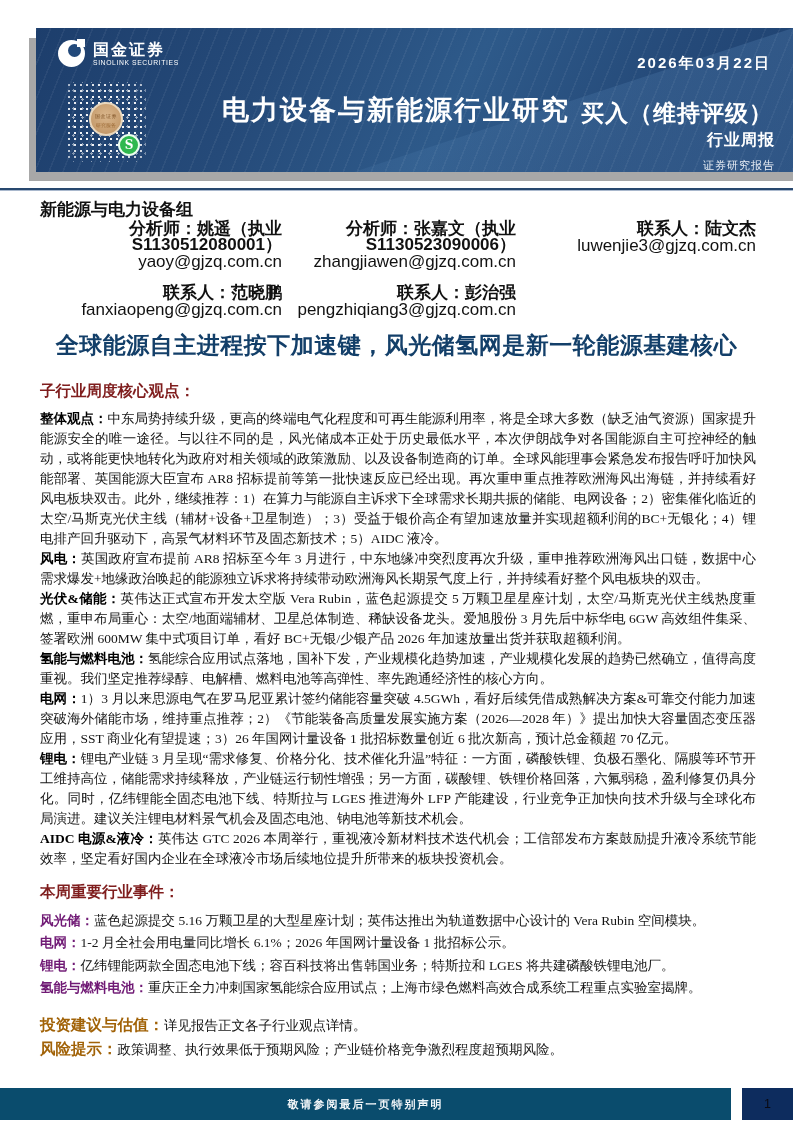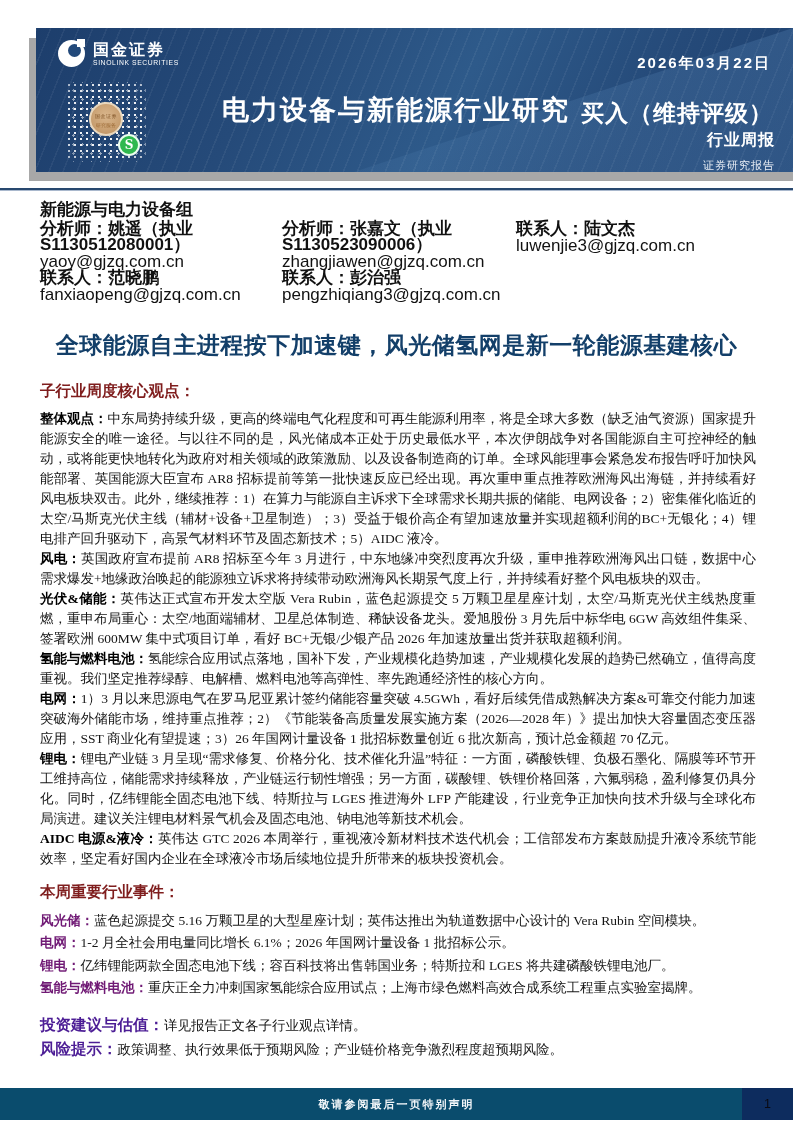--- a/index.html
+++ b/index.html
@@ -46,45 +46,45 @@
      display:flex;align-items:center;justify-content:center;color:#fff;font-size:12px;font-weight:bold;
      font-family:"DejaVu Serif",serif;}
 
   
   .divider{position:absolute;left:0;top:188px;width:793px;height:3px;
            background:linear-gradient(#28486f 0 55%,#a9b8cd 55% 100%);}
 
   
   .analysts{position:absolute;left:40px;top:202px;width:716px;font-size:17px;line-height:16px;}
   .group-name{font-weight:bold;margin-bottom:3px;}
-  .contact-grid{display:grid;grid-template-columns:242px 234px 240px;margin-top:2px;}
+  .contact-grid{display:grid;grid-template-columns:242px 234px 240px;row-gap:15px;margin-top:2px;text-align:right;}
   .c-title{font-weight:bold;}
   .c-email{margin-top:1px;}
 
   
   .report-title{position:absolute;left:0;top:330px;width:793px;text-align:center;
       color:#133f69;font-size:23px;font-weight:bold;letter-spacing:0.5px;}
 
   
   .content{position:absolute;left:40px;top:381px;width:716px;}
   .sec-heading{color:#7f1d1d;font-size:15.5px;font-weight:bold;margin:0 0 7px 0;
       font-family:"Liberation Sans",sans-serif;}
   .core p{margin:0;font-family:"Liberation Serif",serif;font-size:13.5px;line-height:20px;
       text-align:justify;color:#141414;}
   .core .lbl{font-weight:bold;color:#000;}
   .events{margin-top:13px;}
   .events p{margin:0;font-family:"Liberation Serif",serif;font-size:13.5px;line-height:22.4px;
       text-align:justify;color:#141414;}
   .events .lbl{font-weight:bold;color:#701a75;}
   .advice-block{margin-top:13px;}
   .advice-line{margin:0;line-height:23px;font-family:"Liberation Serif",serif;font-size:13.5px;color:#141414;}
-  .advice-line .blbl{color:#4c1d95;font-size:15.5px;font-weight:bold;font-family:"Liberation Sans",sans-serif;}
+  .advice-line .blbl{color:#a16207;font-size:15.5px;font-weight:bold;font-family:"Liberation Sans",sans-serif;}
 
   
-  .footer-bar{position:absolute;left:0;top:1088px;width:793px;height:32px;background:#0a4c6d;
+  .footer-bar{position:absolute;left:0;top:1088px;width:731px;height:32px;background:#0a4c6d;
       display:flex;align-items:center;justify-content:center;}
   .footer-text{color:#f2f6f9;font-size:11px;font-weight:bold;letter-spacing:2px;
       font-family:"Liberation Serif",serif;}
   .page-box{position:absolute;left:742px;top:1088px;width:51px;height:32px;background:#0d2c5e;
       display:flex;align-items:center;justify-content:center;}
   .page-num{color:#0a0a14;font-size:12.5px;font-family:"Liberation Sans",sans-serif;}
 </style>
 </head>
 <body>
 

